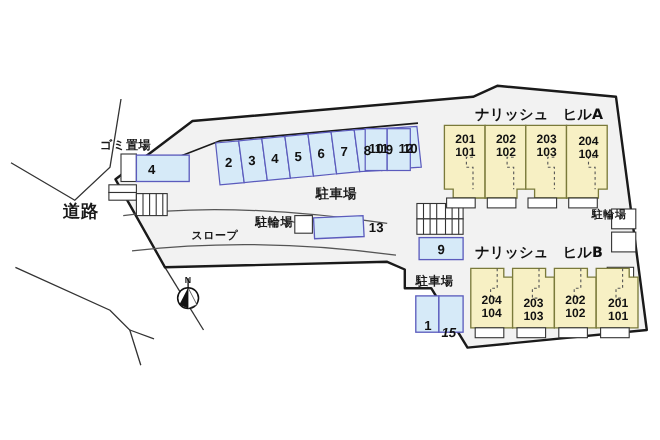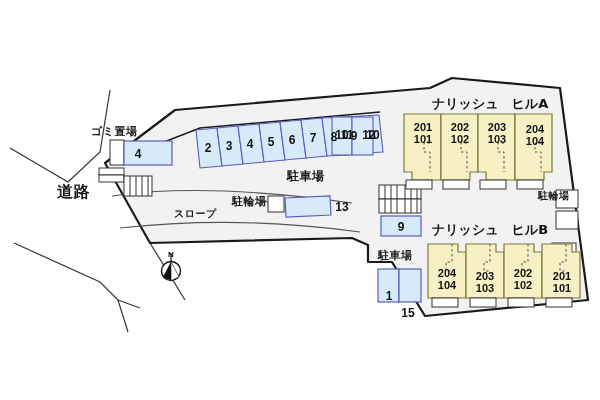--- a/index.html
+++ b/index.html
@@ -236,17 +236,17 @@
   <div class="stall-num" style="left:333px;top:128px;width:28px;">11</div>
   <div class="stall-num" style="left:360px;top:128px;width:18px;">12</div>
 
   <div class="stall-num" style="left:128px;top:147px;width:20px;">4</div>
 
   <div class="stall-num" style="left:292px;top:200px;width:20px;margin-left:40px;">13</div>
 
   <div class="stall-num" style="left:391px;top:220px;width:20px;">9</div>
 
   <div class="stall-num" style="left:381px;top:289px;width:16px;">1</div>
-  <div class="stall-num" style="left:401px;top:306px;width:14px;">15</div>
+  <div class="stall-num" style="left:401px;top:295px;width:14px;font-style:italic;">15</div>
 
   <div class="compass-n" style="left:168px;top:250px;">N</div>
 
 </div>
 
 </body></html>

